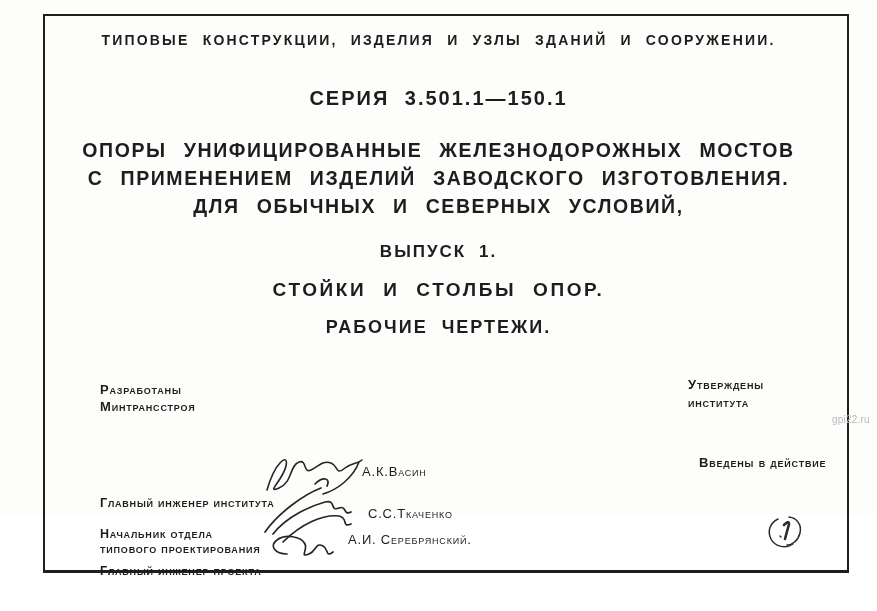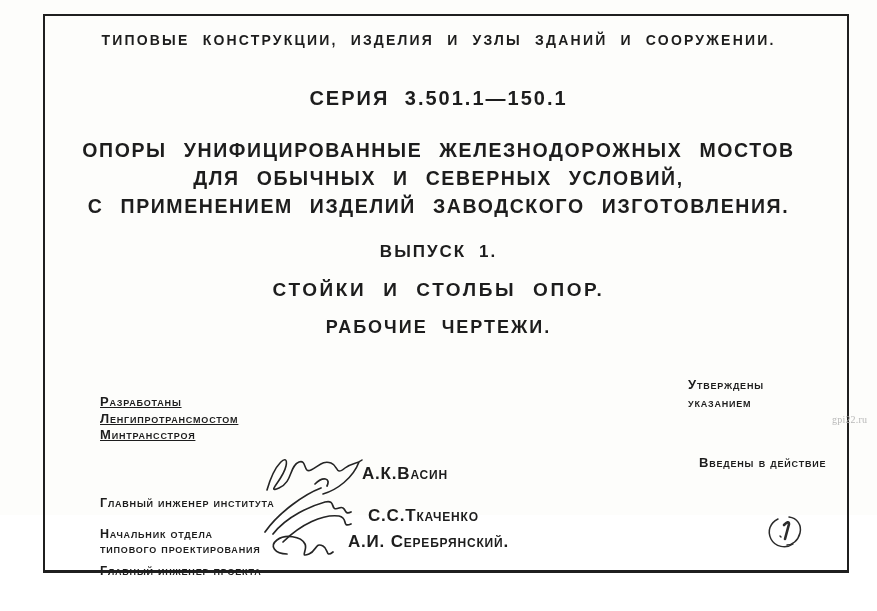--- a/index.html
+++ b/index.html
@@ -55,86 +55,84 @@
     top: 306px;
     font-size: 18px; font-weight: 700;
     letter-spacing: 2px; word-spacing: 7px; margin-top: 11px;
   }
   .small-block {
     font-size: 13px; font-weight: 700;
     font-variant: small-caps;
     letter-spacing: 0.8px;
     line-height: 16.5px;
   }
-  .developed { left: 100px; top: 394px; text-decoration: underline; }
+  .developed { left: 100px; top: 382px; }
   .approved  { left: 688px; top: 376px; line-height: 18px; }
   .effective { left: 699px; top: 455px; }
 
   .sig-label {
     font-size: 12.5px; font-weight: 700;
     font-variant: small-caps;
     letter-spacing: 0.8px;
     line-height: 14.5px;
     margin-top: 32px;
   }
   .sig-name {
-    font-size: 17px; font-weight: 700;
+    font-size: 13px; font-weight: 400;
     font-variant: small-caps;
     letter-spacing: 0.8px;
   }
   .row1-label { left: 100px; top: 464px; }
   .row1-name  { left: 362px; top: 464px; }
   .row2-label { left: 100px; top: 495px; }
   .row2-name  { left: 368px; top: 506px; }
   .row3-label { left: 100px; top: 532px; }
   .row3-name  { left: 348px; top: 532px; }
 
   .sig-svg { position: absolute; left: 253px; top: 450px; }
   .mark-svg { position: absolute; left: 762px; top: 511px; }
 
   .watermark {
     left: 832px; top: 414px;
     font-size: 10px; font-weight: 400;
     color: #b9b9b9;
     letter-spacing: 0.2px;
-    font-family: Liberation Serif, serif;
   }
 </style>
 </head>
 <body>
 
 <div id="page">
 
   <div class="frame"></div>
 
   <div class="abs center hdr">ТИПОВЫЕ КОНСТРУКЦИИ, ИЗДЕЛИЯ И УЗЛЫ ЗДАНИЙ И СООРУЖЕНИИ.</div>
 
   <div class="abs center series">СЕРИЯ 3.501.1—150.1</div>
 
   <div class="abs center title">
     <div>ОПОРЫ УНИФИЦИРОВАННЫЕ ЖЕЛЕЗНОДОРОЖНЫХ МОСТОВ</div>
+    <div>С ПРИМЕНЕНИЕМ ИЗДЕЛИЙ ЗАВОДСКОГО ИЗГОТОВЛЕНИЯ.</div>
     <div>ДЛЯ ОБЫЧНЫХ И СЕВЕРНЫХ УСЛОВИЙ,</div>
-    <div>С ПРИМЕНЕНИЕМ ИЗДЕЛИЙ ЗАВОДСКОГО ИЗГОТОВЛЕНИЯ.</div>
   </div>
 
   <div class="abs center issue">ВЫПУСК 1.</div>
 
   <div class="abs center sub1">СТОЙКИ И СТОЛБЫ ОПОР.</div>
 
   <div class="abs center sub2">РАБОЧИЕ ЧЕРТЕЖИ.</div>
 
   <div class="abs small-block developed">
     <div>Разработаны</div>
-    <div>Ленгипротрансмостом</div>
     <div>Минтрансстроя</div>
   </div>
 
   <div class="abs small-block approved">
     <div>Утверждены</div>
-    <div>указанием</div>
+    <div>института</div>
   </div>
 
   <div class="abs small-block effective">Введены в действие</div>
 
   <div class="abs sig-label row1-label">Главный инженер института</div>
   <div class="abs sig-name row1-name">А.К.Васин</div>
 
   <div class="abs sig-label row2-label">
     <div>Начальник отдела</div>
     <div>типового проектирования</div>

